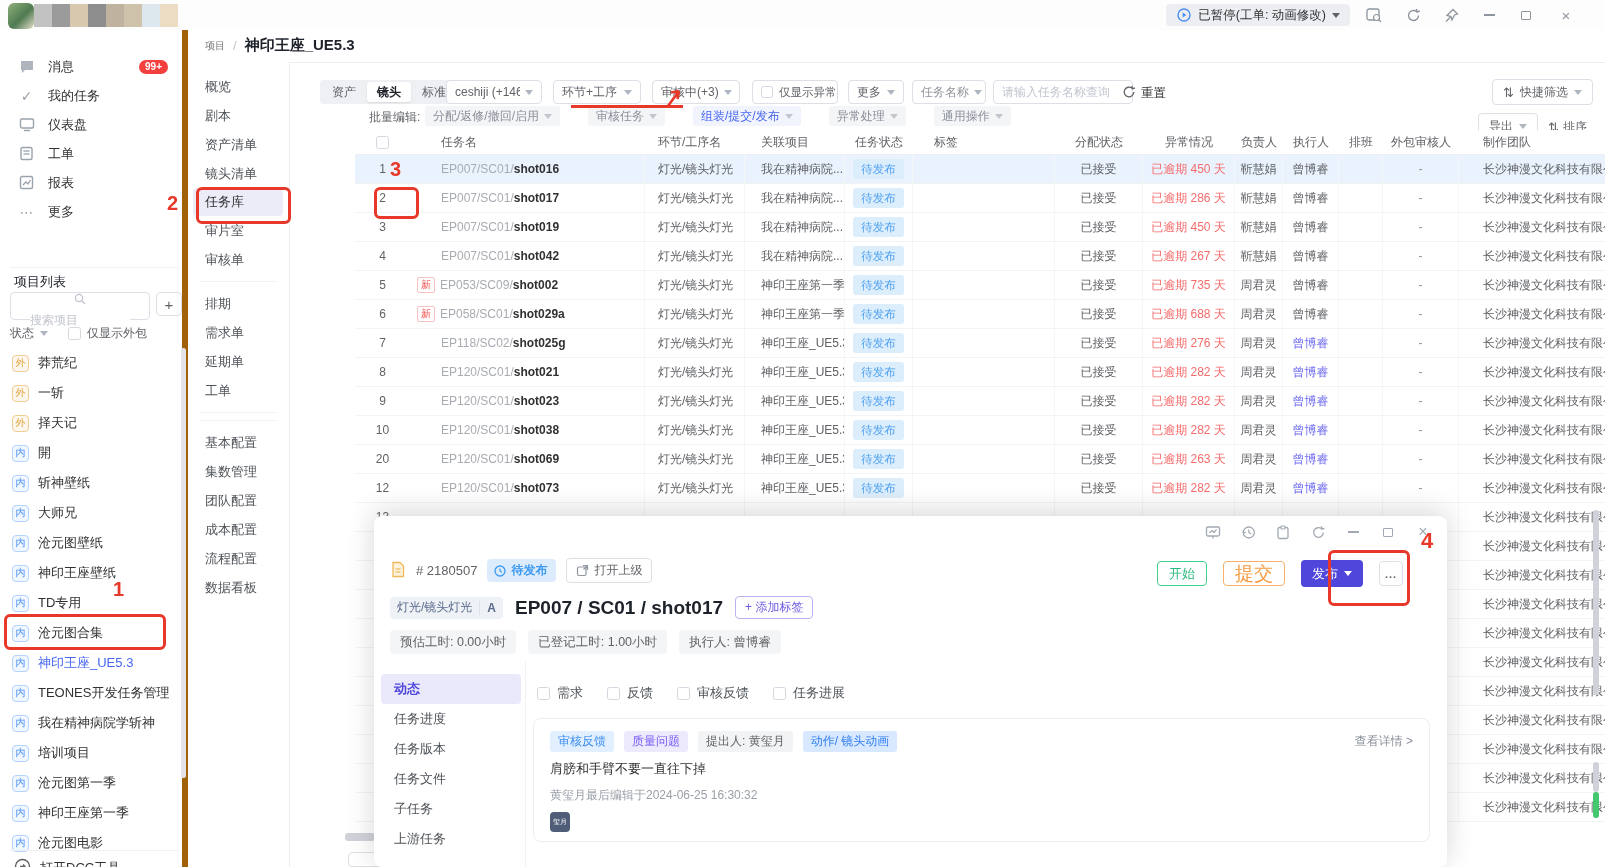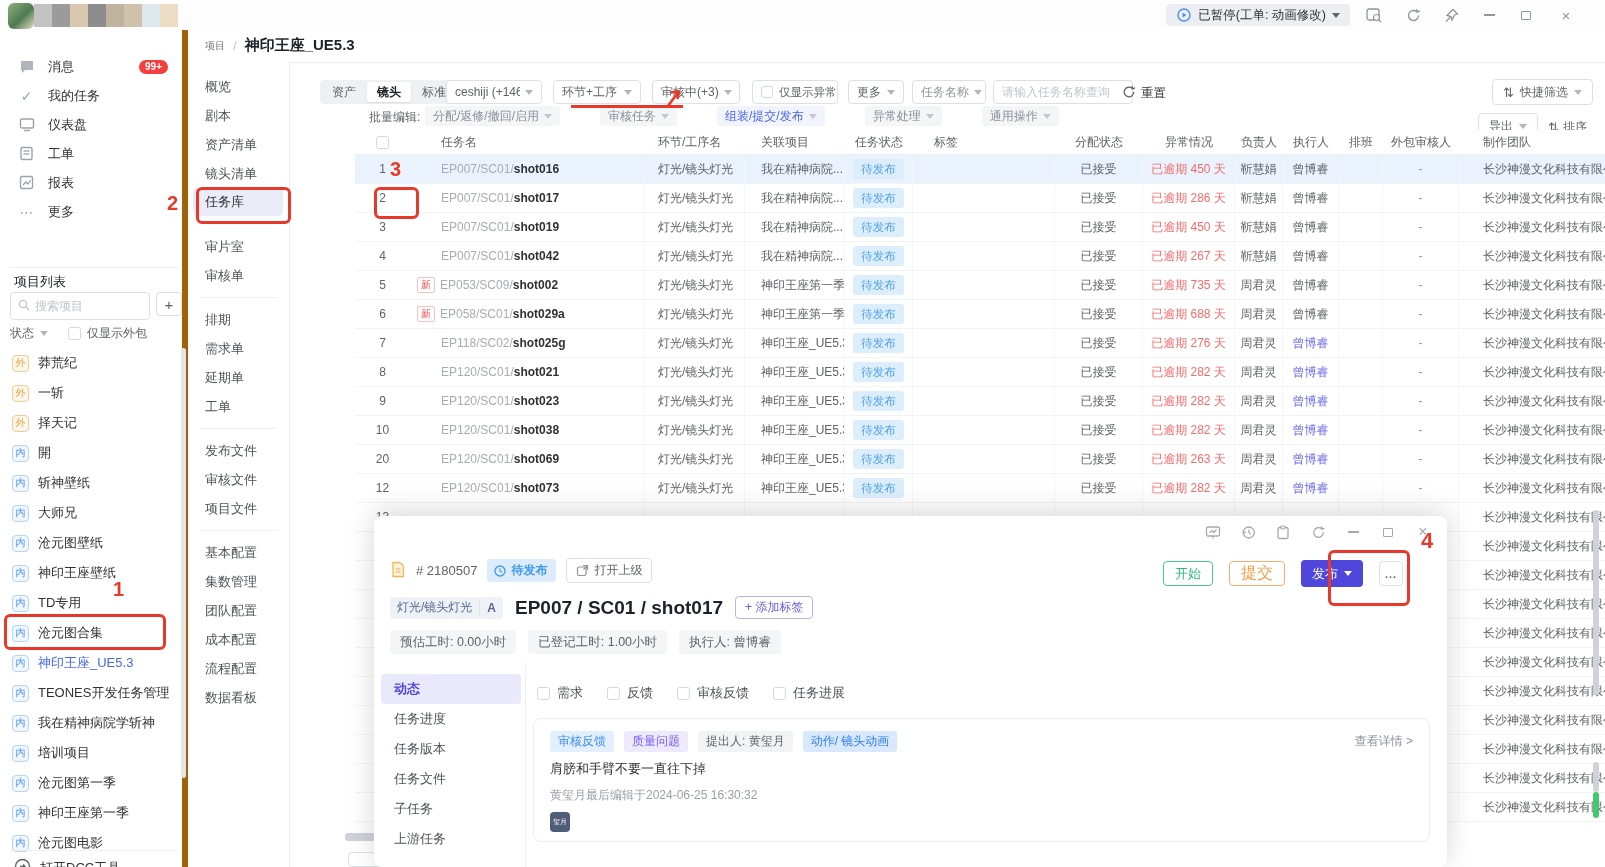--- a/index.html
+++ b/index.html
@@ -25,42 +25,42 @@
   
   .sidebar { left:0; top:30px; width:188px; height:837px; background:#fff; border-right:6px solid #a16207; }
   .nav-item { height:29px; display:flex; align-items:center; padding-left:18px; gap:13px;
               font-size:13px; color:#303133; }
   .nav-ico { width:17px; height:17px; display:flex; align-items:center; justify-content:center; color:#9aa3ad; }
   .badge99 { margin-left:auto; margin-right:14px; background:#f53f3f; color:#fff; font-size:10px;
              border-radius:9px; padding:1.5px 6px; font-weight:700; }
   .side-div { left:10px; width:168px; border-top:1px solid #f0f1f3; }
   .panel-title { left:14px; top:243px; font-size:13px; color:#1d2129; }
   .search-box { left:10px; top:262px; width:140px; height:28px; border:1px solid #dcdfe6; border-radius:4px;
-                display:flex; align-items:center; padding:0 7px; gap:5px; background:#fff; }
+                display:flex; align-items:center; padding:0 7px; gap:5px; background:#fff;flex-direction:column; }
   .search-box input { border:none; outline:none; width:100px; font-size:12px; color:#303133; font-family:inherit; }
   .search-box input::placeholder { color:#c0c4cc; }
   .add-btn { left:156px; top:262px; width:26px; height:24px; border:1px solid #dcdfe6; border-radius:4px;
              display:flex; align-items:center; justify-content:center; color:#606266; font-size:15px; background:#fff; }
   .status-row { left:10px; top:295px; width:170px; gap:6px; font-size:12px; color:#606266; }
   .cbx { width:13px; height:13px; border:1px solid #d4d7de; border-radius:2.5px; background:#fff; flex:none; }
   .proj-list { left:0; top:318px; width:182px; }
   .proj-item { height:30px; display:flex; align-items:center; padding-left:12px; gap:9px; font-size:13px; color:#303133; }
   .proj-item.sel .proj-name { color:#4766f0; }
   .ptag { width:17px; height:17px; border-radius:4px; font-size:10px; display:flex; align-items:center;
           justify-content:center; flex:none; }
   .ptag.t-out { color:#e6a23c; border:1px solid #f0cd92; background:#fdf6ec; }
   .ptag.t-in  { color:#4a90f5; border:1px solid #b5d3fb; background:#f0f7ff; }
   .proj-name { white-space:nowrap; overflow:hidden; }
   .dcc-row { left:14px; top:828px; gap:9px; font-size:13px; color:#303133; }
   .v-thumb { background:#e3e5e9; border-radius:3px; }
 
   
   .subnav { left:188px; top:62px; width:102px; height:805px; background:#fff; border-right:1px solid #ededf0; }
   .sn-item { height:29px; display:flex; align-items:center; padding-left:17px; font-size:13px; color:#4e5358; }
-  .sn-item.active { background:#ececf8; border-radius:4px; margin:0 6px 16px 5px; padding-left:12px; color:#303133; height:28px; }
+  .sn-item.active { background:#ececf8; border-radius:4px; margin:0 6px 0 5px; padding-left:12px; color:#303133; height:28px; }
   .sn-div { margin:7px 12px; border-top:1px solid #f0f1f3; }
 
   
   .breadcrumb { left:205px; top:36px; gap:8px; }
   .bc-root { font-size:10px; color:#737373; }
   .bc-sep { font-size:13px; color:#c0c4cc; }
   .bc-cur { font-size:15px; font-weight:700; color:#1d2129; }
   .top-div { left:188px; top:62px; width:1417px; border-top:1px solid #ebedf0; }
 
   
@@ -125,21 +125,21 @@
   .m-idrow { position:absolute; left:16px; top:42px; display:flex; align-items:center; gap:10px; }
   .m-id { font-size:13px; color:#606266; }
   .m-status { background:#dcecfd; color:#3e9af0; border-radius:4px; padding:3px 9px 3px 7px; font-size:12px;
               font-weight:700; display:flex; align-items:center; gap:5px; }
   .m-openparent { border:1px solid #dcdfe6; border-radius:4px; height:25px; padding:0 9px; display:flex;
                   align-items:center; gap:5px; font-size:12px; color:#606266; background:#fff; }
   .m-actions { position:absolute; right:44px; top:44px; display:flex; align-items:center; gap:16px; }
   .btn-start { border:1px solid #43cf8c; color:#27b97c; border-radius:4px; height:25px; padding:0 11px;
                font-size:13px; display:flex; align-items:center; background:#fff; }
   .btn-submit { border:1px solid #f6b06b; color:#f59a3e; border-radius:4px; height:25px; padding:0 11px;
-                font-size:16px; display:flex; align-items:center; background:#fff;font-family:Liberation Mono, monospace; }
+                font-size:19px; display:flex; align-items:center; background:#fff;font-family:Liberation Mono, monospace; }
   .btn-publish { background:#4f46dc; color:#fff; border-radius:4px; height:27px; padding:0 11px;
                  font-size:13px; display:flex; align-items:center; gap:6px; border:none; }
   .btn-publish .caret { border-top-color:#fff; }
   .btn-more { border:1px solid #dcdfe6; border-radius:4px; width:24px; height:25px; display:flex;
               align-items:center; justify-content:center; color:#606266; font-weight:700; letter-spacing:1px;
               background:#fff; font-size:11px; }
   .m-titlerow { position:absolute; left:16px; top:80px; display:flex; align-items:center; gap:12px; }
   .stage-badge { background:#eef1f6; color:#5a6b8c; border-radius:4px; height:22px; display:flex;
                  align-items:center; font-size:12px; overflow:hidden; }
   .stage-badge .sbl { padding:0 7px; }
@@ -450,32 +450,20 @@
           <span>需求单</span>
         </div>
         <div class="sn-item">
           <span>延期单</span>
         </div>
         <div class="sn-item">
           <span>工单</span>
         </div>
       </div>
     <div class="sn-div"></div>
-    <div>
-
-    <div class="sn-item">
-          <span>发布文件</span>
-        </div>
-        <div class="sn-item">
-          <span>审核文件</span>
-        </div>
-        <div class="sn-item">
-          <span>项目文件</span>
-        </div>
-      </div>
     <div class="sn-div"></div>
     <div>
 
     <div class="sn-item">
           <span>基本配置</span>
         </div>
         <div class="sn-item">
           <span>集数管理</span>
         </div>
         <div class="sn-item">
@@ -539,21 +527,21 @@
     </span>
     <span>重置</span>
   </div>
   <div class="abs flex quick-btn" style="left:1492px; top:79px;">
     <span class="updown">⇅</span>
     <span>快捷筛选</span>
     <span class="caret"></span>
   </div>
 
   <div class="abs batch-label" style="left:369px; top:109px;">批量编辑:</div>
-  <div class="abs flex" style="left:425px; top:106px; gap:40px;">
+  <div class="abs flex" style="left:425px; top:106px; gap:28px;">
 
       <div class="pill">
         <span>分配/返修/撤回/启用</span>
         <span class="caret"></span>
       </div>
 
       <div class="pill">
         <span>审核任务</span>
         <span class="caret"></span>
       </div>

